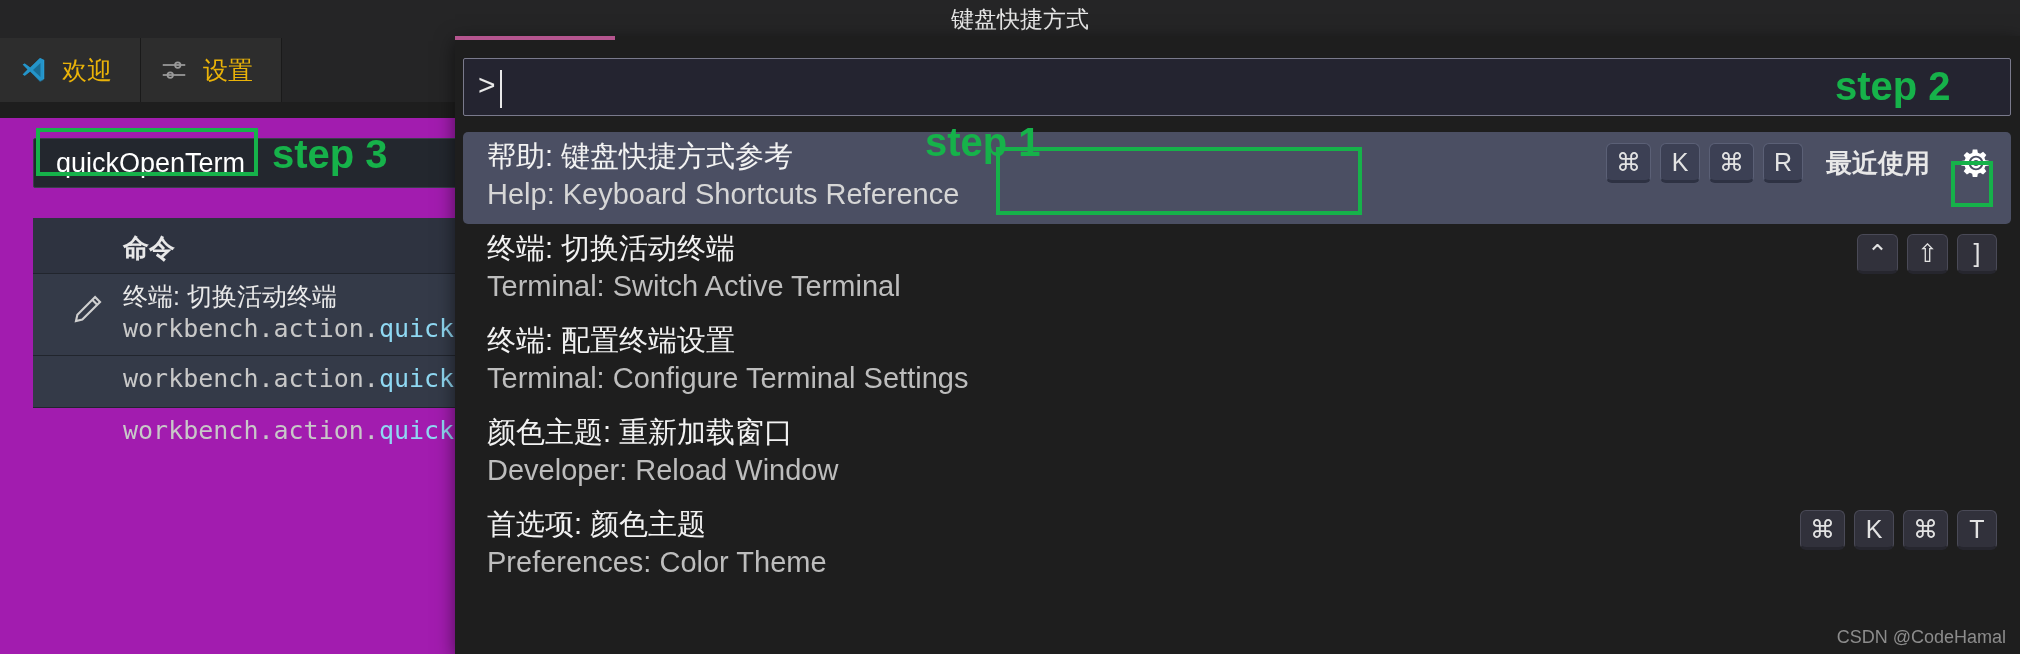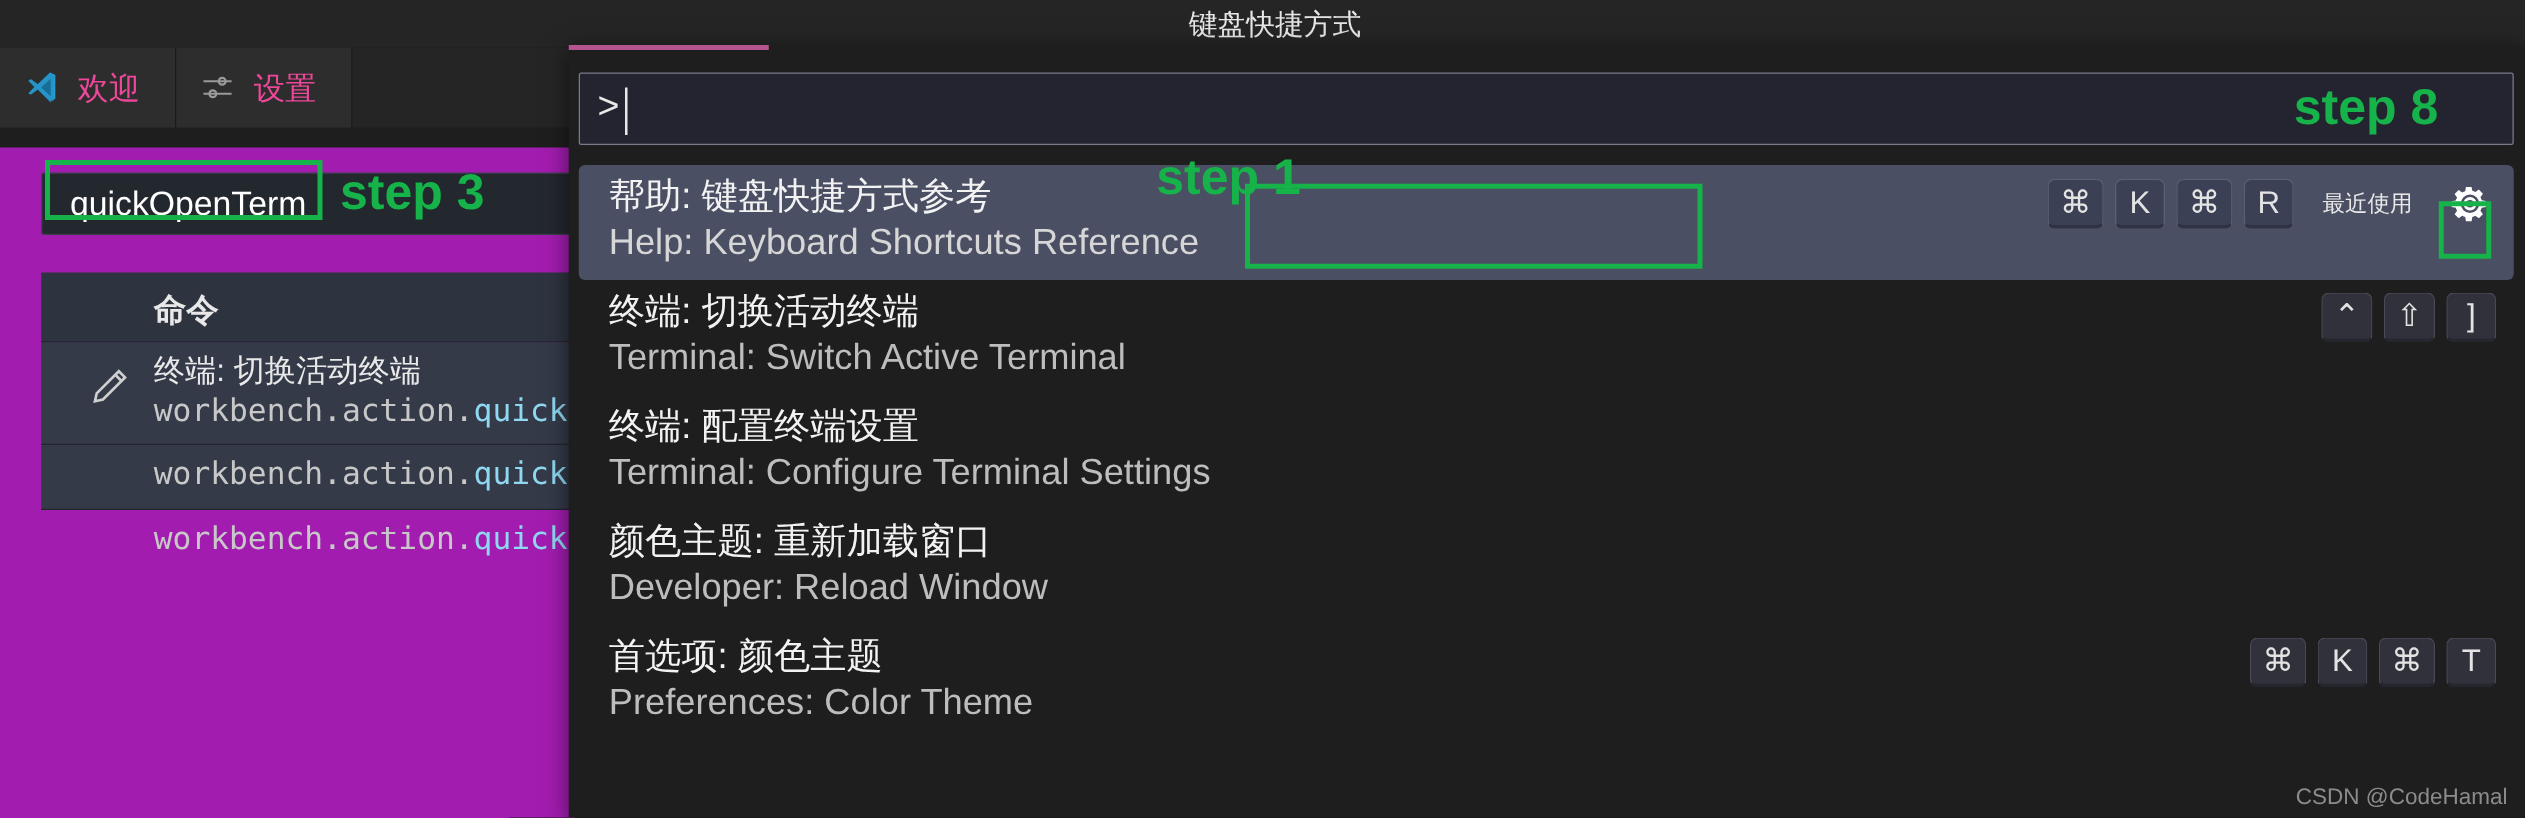--- a/index.html
+++ b/index.html
@@ -44,21 +44,21 @@
     display: flex;
     align-items: center;
     gap: 14px;
     padding: 0 28px 0 18px;
     background: #2d2d2d;
     border-right: 1px solid #1a1a1a;
     color: #9a9a9a;
     font-size: 25px;
     white-space: nowrap;
   }
-  .tab .label { color: #ec4899; font-family: Liberation Serif, serif; }
+  .tab .label { color: #eab308; font-family: Liberation Serif, serif; }
   .tab-icon { width: 30px; height: 30px; display: block; flex: 0 0 auto; }
 
   
   .kb-body {
     position: absolute;
     top: 118px; left: 0;
     width: 460px; height: 552px;
     background: #a21caf;
     text-decoration: underline;
   }
@@ -229,23 +229,24 @@
     border-radius: 6px;
     color: #e3e3e3;
     font-size: 25px;
     display: flex;
     align-items: center;
     justify-content: center;
   }
   .qp-item.selected .keycap { background: #3c4054; border-color: #5b6076; border-bottom-color: #2e3243; }
   .qp-recent {
     color: #e8e8e8;
-    font-size: 18px;
+    font-size: 26px;
     margin-left: 14px;
     white-space: nowrap;
+    font-weight: bold;
   }
   .gear-btn {
     margin-left: 16px;
     width: 42px; height: 42px;
     display: flex; align-items: center; justify-content: center;
   }
 
   
   #hl-help { left: 541px; top: 111px; width: 366px; height: 68px; }
   #hl-gear { left: 1496px; top: 125px; width: 42px; height: 46px; }
@@ -380,16 +381,16 @@
 
     </div>
 
     <div class="hl-box" id="hl-help"></div>
     <div class="hl-box" id="hl-gear"></div>
   </div>
 
   <div class="hl-box" id="hl-search"></div>
   <div class="step-label" id="step3">step 3</div>
   <div class="step-label" id="step1">step 1</div>
-  <div class="step-label" id="step2">step 8</div>
+  <div class="step-label" id="step2">step 2</div>
 
   <div class="watermark">CSDN @CodeHamal</div>
 </div>
 
 </body></html>

